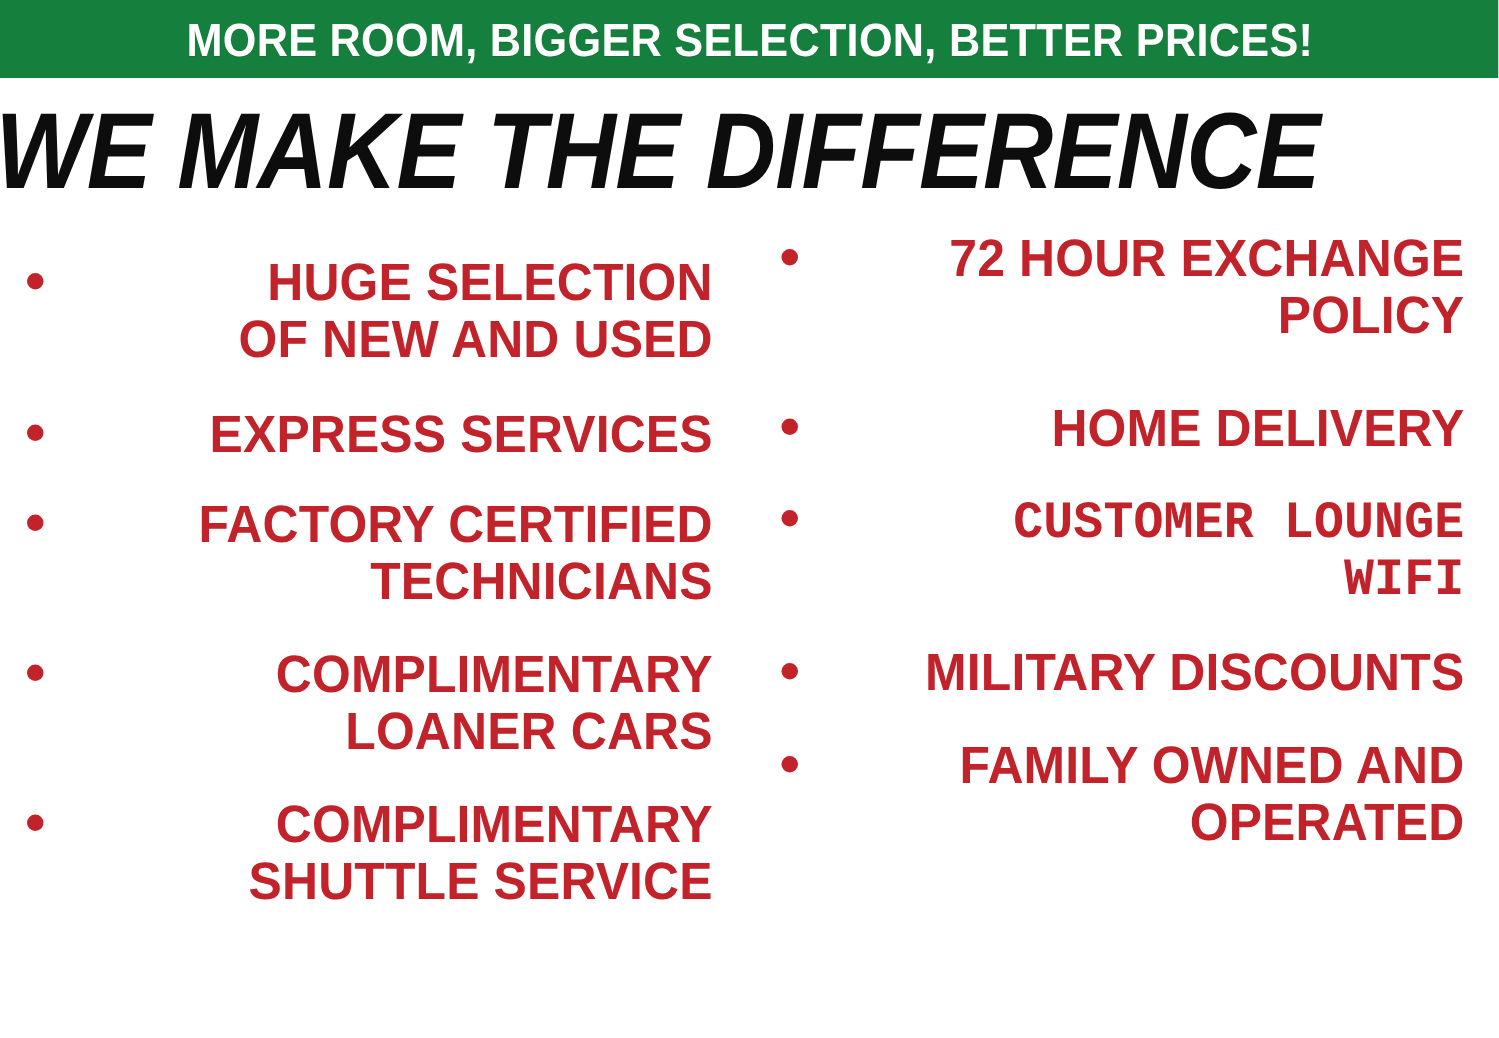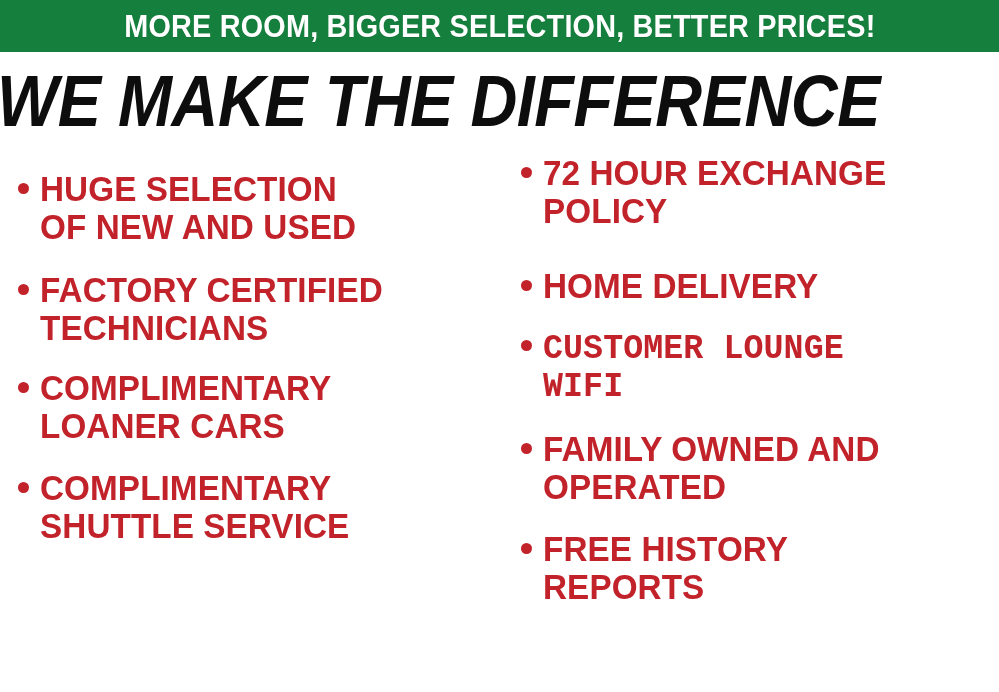--- a/index.html
+++ b/index.html
@@ -68,20 +68,21 @@
   .columns {
     position: absolute;
     left: 0;
     top: 150px;
     width: 999px;
     height: 542px;
   }
   .col {
     position: absolute;
     top: 0;
+    text-align: right;
   }
   .col-left  { left: 18px;  width: 480px; }
   .col-right { left: 521px; width: 478px; }
 
   .bullet-item {
     display: flex;
     align-items: flex-start;
     color: #c22229;
     font-family: "Liberation Sans Narrow", "Liberation Sans", sans-serif;
     font-weight: bold;
@@ -141,20 +142,24 @@
 
 <div class="columns">
 
   <div class="col col-left">
 
     <div class="bullet-item">
       <span class="bullet-dot"></span>
       <span class="bullet-text"><span>HUGE SELECTION</span><br><span>OF NEW AND USED</span></span>
     </div>
 
+    <div class="bullet-item">
+      <span class="bullet-dot"></span>
+      <span class="bullet-text">EXPRESS SERVICES</span>
+    </div>
 
     <div class="bullet-item">
       <span class="bullet-dot"></span>
       <span class="bullet-text"><span>FACTORY CERTIFIED</span><br><span>TECHNICIANS</span></span>
     </div>
 
     <div class="bullet-item">
       <span class="bullet-dot"></span>
       <span class="bullet-text"><span>COMPLIMENTARY</span><br><span>LOANER CARS</span></span>
     </div>
@@ -176,26 +181,26 @@
     <div class="bullet-item">
       <span class="bullet-dot"></span>
       <span class="bullet-text">HOME DELIVERY</span>
     </div>
 
     <div class="bullet-item">
       <span class="bullet-dot"></span>
       <span class="bullet-text"><span>CUSTOMER LOUNGE</span><br><span>WIFI</span></span>
     </div>
 
+    <div class="bullet-item">
+      <span class="bullet-dot"></span>
+      <span class="bullet-text">MILITARY DISCOUNTS</span>
+    </div>
 
     <div class="bullet-item">
       <span class="bullet-dot"></span>
       <span class="bullet-text"><span>FAMILY OWNED AND</span><br><span>OPERATED</span></span>
     </div>
 
-    <div class="bullet-item">
-      <span class="bullet-dot"></span>
-      <span class="bullet-text"><span>FREE HISTORY</span><br><span>REPORTS</span></span>
-    </div>
 
   </div>
 
 </div>
 
 </body></html>

